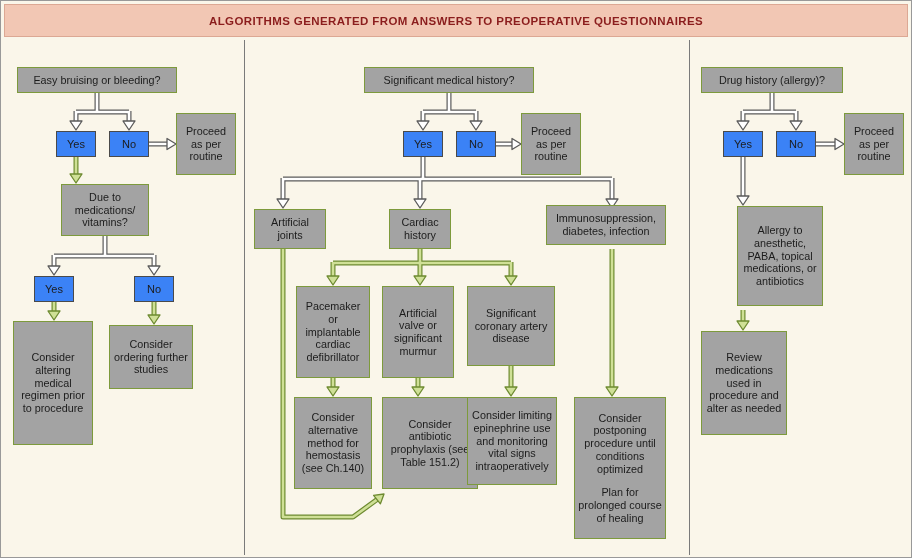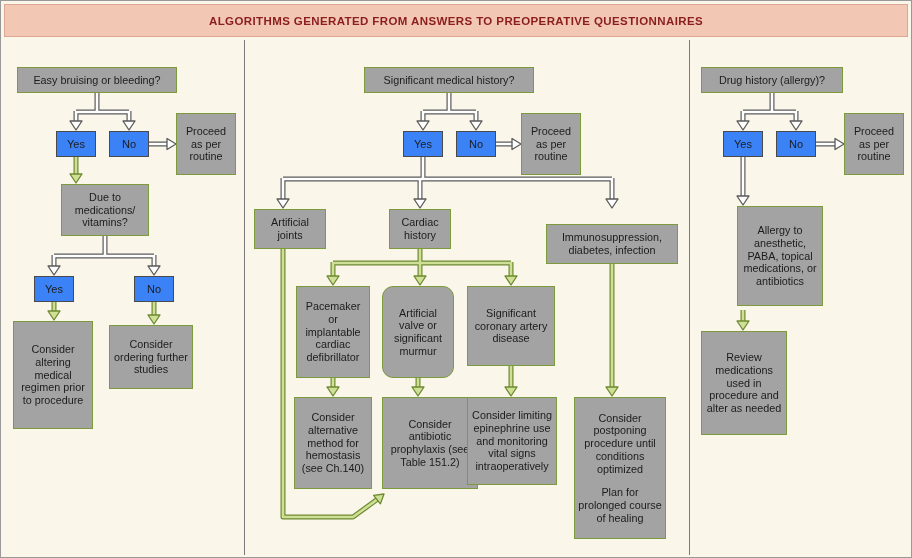--- a/index.html
+++ b/index.html
@@ -100,21 +100,21 @@
     </div>
   <div class="box green" style="left:60px;top:183px;width:88px;height:52px;">
       <span>Due to medications/ vitamins?</span>
     </div>
   <div class="box white" style="left:33px;top:275px;width:40px;height:26px;">
       <span>Yes</span>
     </div>
   <div class="box white" style="left:133px;top:275px;width:40px;height:26px;">
       <span>No</span>
     </div>
-  <div class="box green" style="left:12px;top:320px;width:80px;height:108px;">
+  <div class="box green" style="left:12px;top:320px;width:80px;height:124px;">
       <span>Consider altering medical regimen prior to procedure</span>
     </div>
   <div class="box green" style="left:108px;top:324px;width:84px;height:64px;">
       <span>Consider ordering further studies</span>
     </div>
 
   <div class="box green" style="left:363px;top:66px;width:170px;height:26px;">
       <span>Significant medical history?</span>
     </div>
   <div class="box white" style="left:402px;top:130px;width:40px;height:26px;">
@@ -125,27 +125,27 @@
     </div>
   <div class="box green" style="left:520px;top:112px;width:60px;height:62px;">
       <span>Proceed as per routine</span>
     </div>
   <div class="box green" style="left:253px;top:208px;width:72px;height:40px;">
       <span>Artificial joints</span>
     </div>
   <div class="box green" style="left:388px;top:208px;width:62px;height:40px;">
       <span>Cardiac history</span>
     </div>
-  <div class="box green" style="left:545px;top:223px;width:132px;height:40px;">
+  <div class="box green" style="left:545px;top:204px;width:120px;height:40px;">
       <span>Immunosuppression, diabetes, infection</span>
     </div>
   <div class="box green" style="left:295px;top:285px;width:74px;height:92px;">
       <span>Pacemaker or implantable cardiac defibrillator</span>
     </div>
-  <div class="box green" style="left:381px;top:285px;width:72px;height:92px;border-radius:11px;">
+  <div class="box green" style="left:381px;top:285px;width:72px;height:92px;">
       <span>Artificial valve or significant murmur</span>
     </div>
   <div class="box green" style="left:466px;top:285px;width:88px;height:80px;">
       <span>Significant coronary artery disease</span>
     </div>
   <div class="box green" style="left:293px;top:396px;width:78px;height:92px;">
       <span>Consider alternative method for hemostasis (see Ch.140)</span>
     </div>
   <div class="box green" style="left:381px;top:396px;width:96px;height:92px;">
       <span>Consider antibiotic prophylaxis (see Table 151.2)</span>

